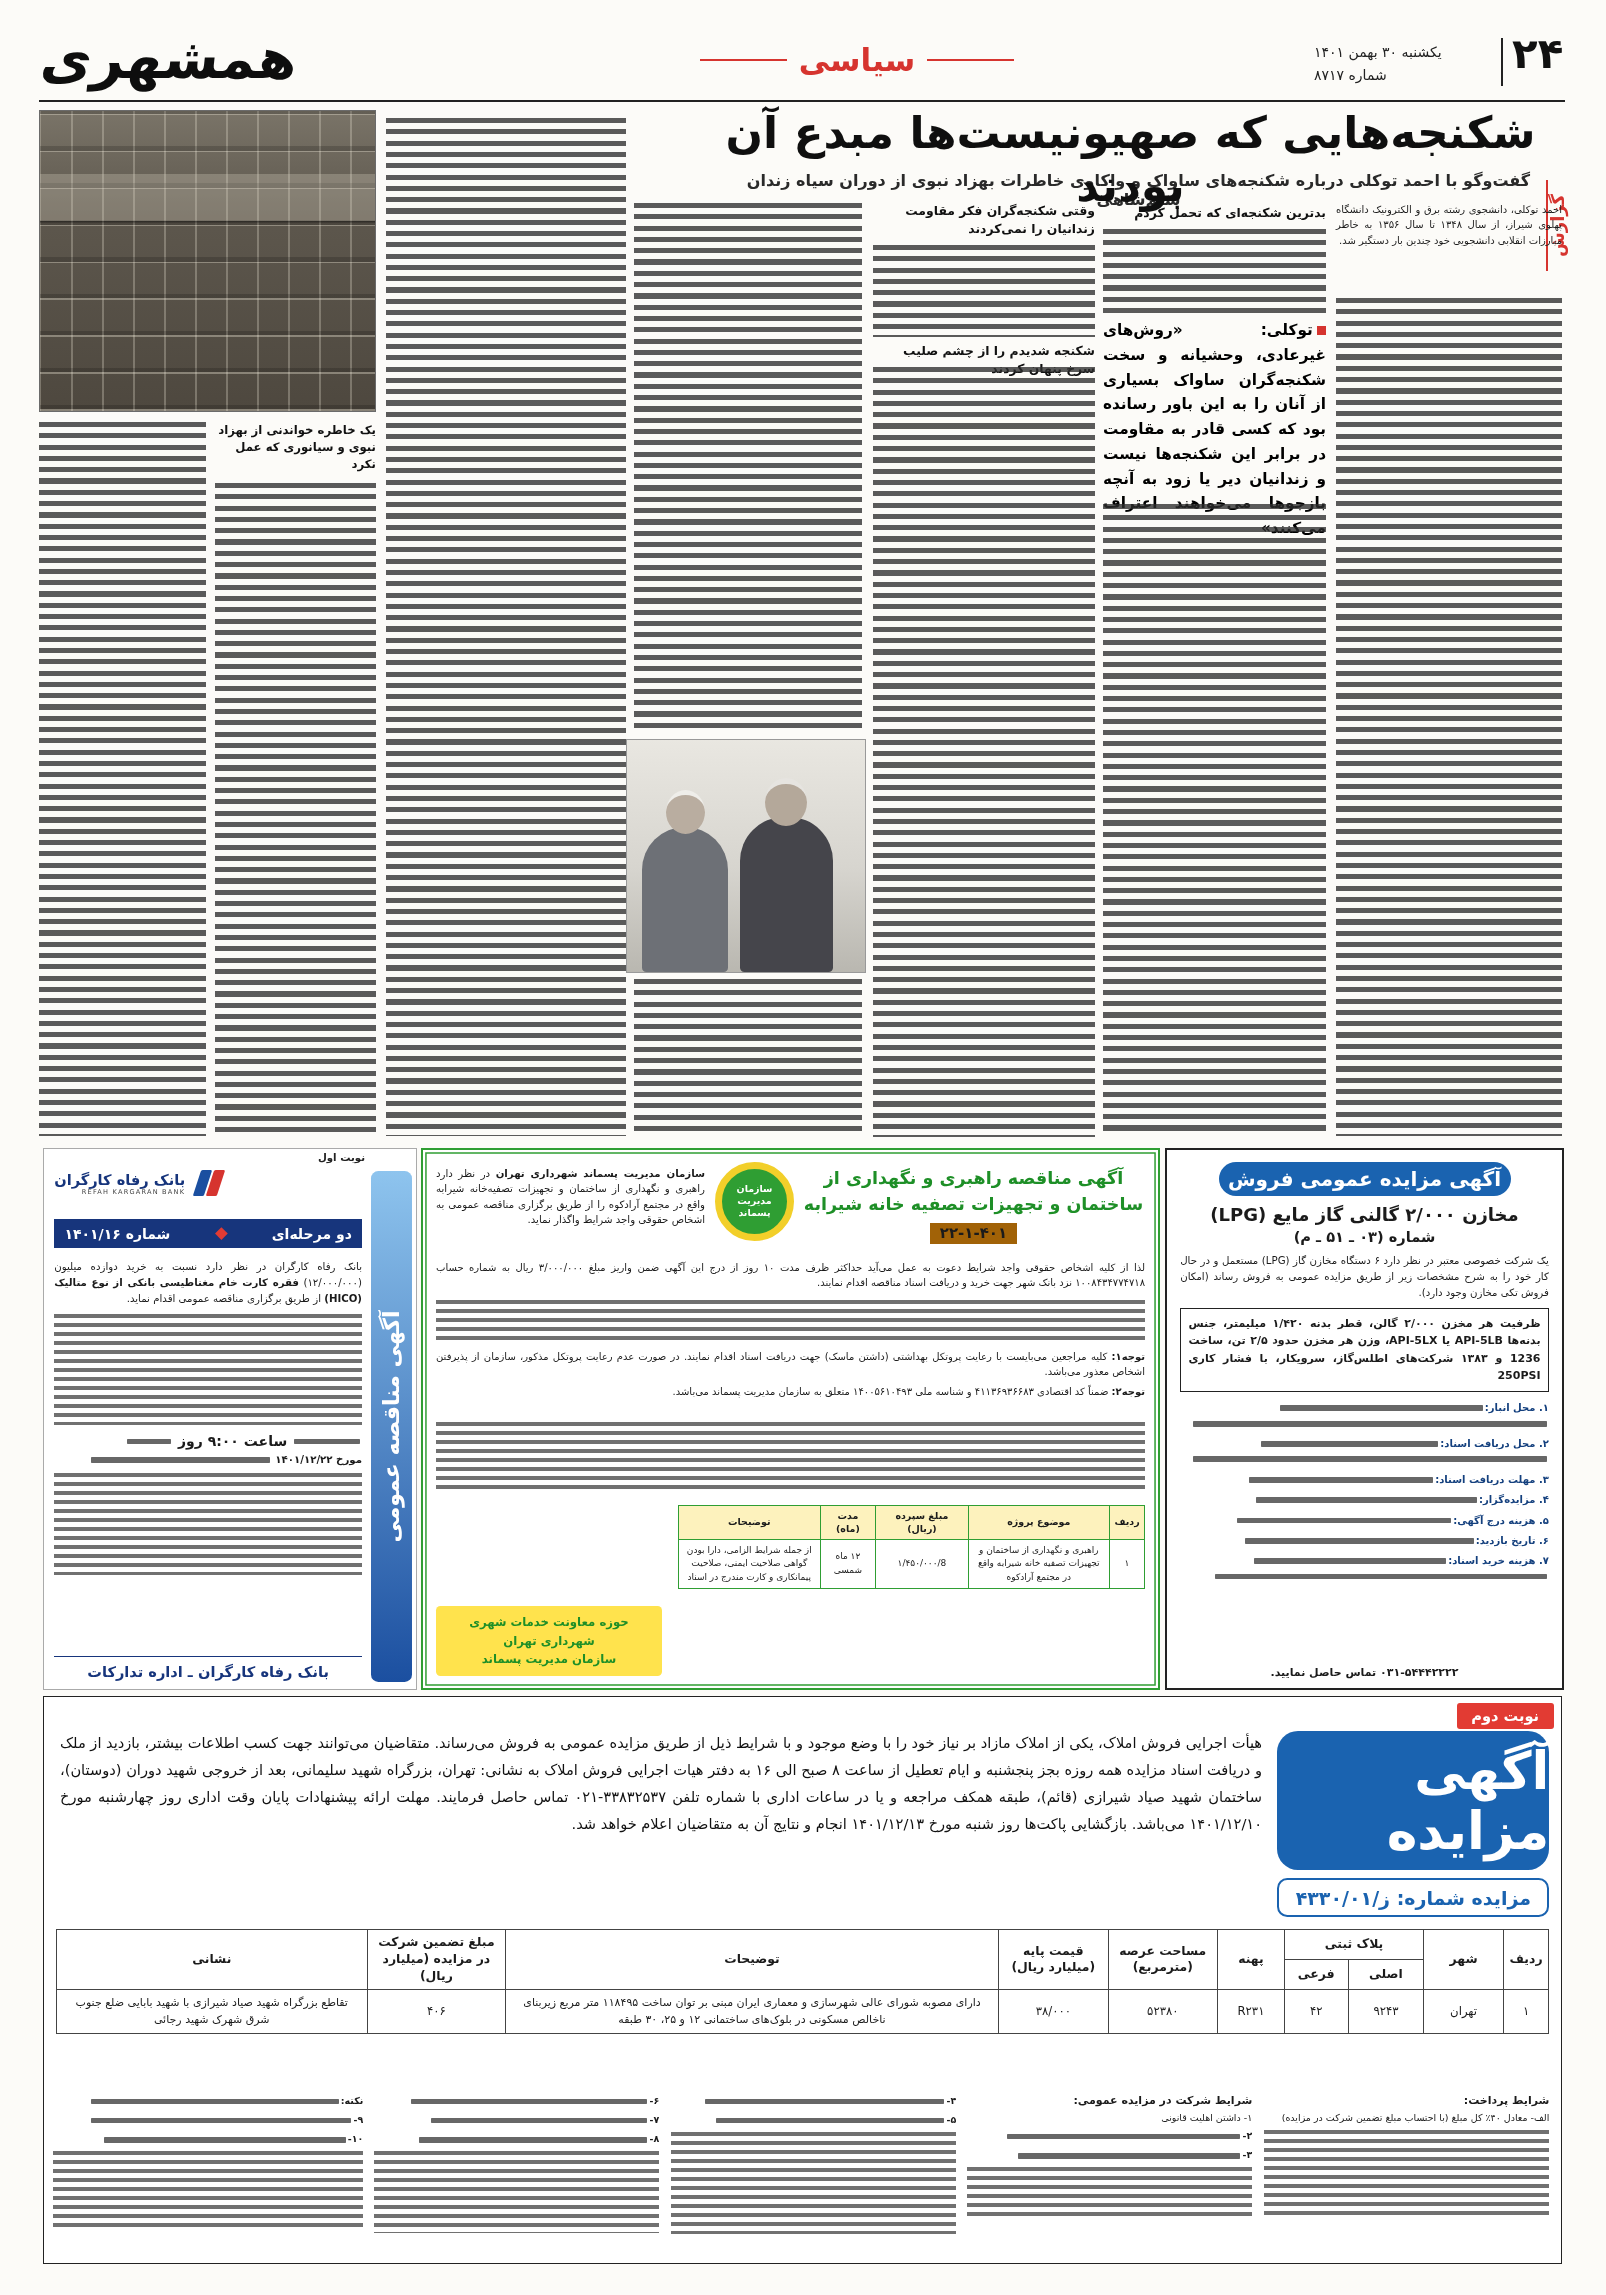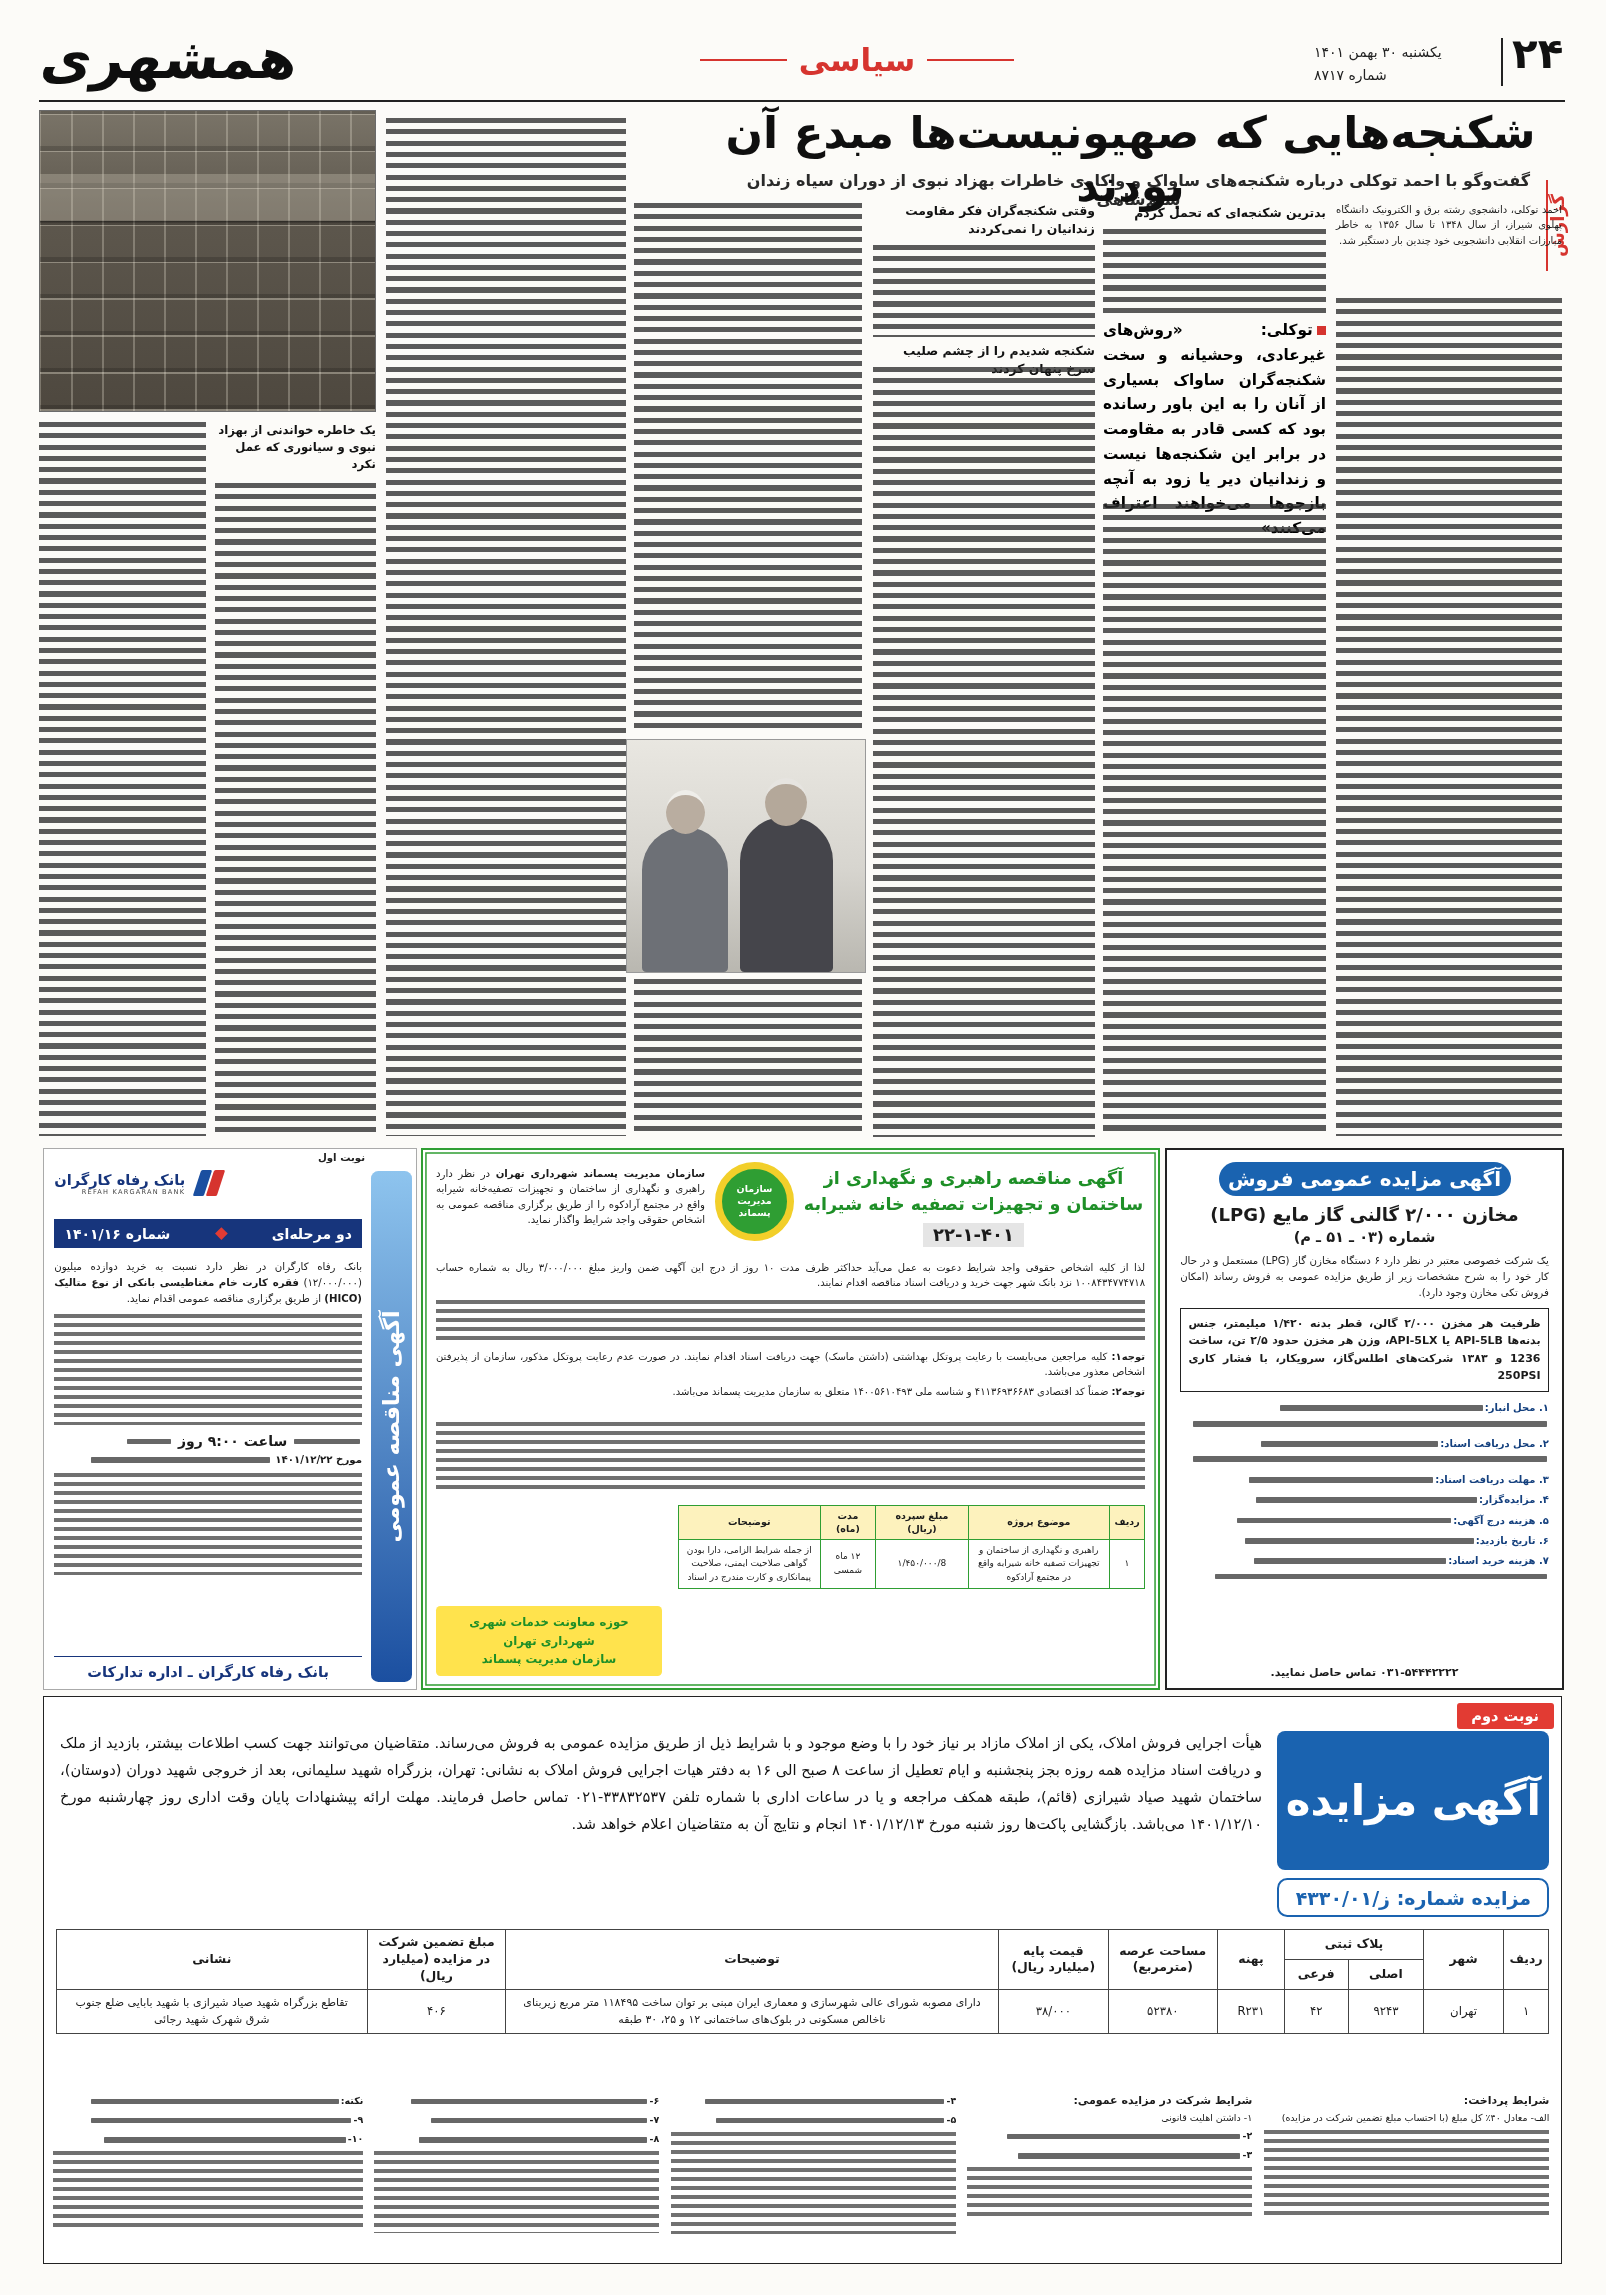--- a/index.html
+++ b/index.html
@@ -60,21 +60,21 @@
   .bank-name-en{font-size:6.6px;letter-spacing:1.2px;color:#444}
   .bank-bar{position:absolute;top:70px;left:10.2px;right:54px;height:29px;background:#17357c;color:#fff;display:flex;align-items:center;justify-content:space-between;padding:0 10.2px;font-weight:bold;font-size:14px}
   .diamond{width:8.8px;height:8.8px;background:#e23b33;transform:rotate(45deg)}
   .bank-body{position:absolute;top:110px;left:10.2px;right:54px}
   .bank-intro{font-size:10.2px;line-height:16px}
   .bank-footer{position:absolute;bottom:8.8px;left:10.2px;right:54px;text-align:center;color:#17357c;font-weight:bold;font-size:14.6px;border-top:1.5px solid #17357c;padding-top:5.8px}
 
   .green-ad{left:422px;top:1148px;width:739px;height:542px;border:2.9px solid #2f9e33;box-shadow:inset 0 0 0 2.2px #fff,inset 0 0 0 3.7px #2f9e33}
   .g-titlebox{position:absolute;top:14.6px;right:13px;width:343px;text-align:center}
   .g-title{color:#1e8f27;font-weight:bold;font-size:17.5px;line-height:1.5}
-  .g-num{display:inline-block;margin-top:5.8px;background:#e5e5e5;padding:1.5px 10.2px;font-weight:bold;font-size:18px;direction:ltr}
+  .g-num{display:inline-block;margin-top:5.8px;background:#a16207;padding:1.5px 10.2px;font-weight:bold;font-size:15px;direction:ltr}
   .glogo{position:absolute;top:11.7px;right:364px;width:79px;height:79px;border-radius:50%;background:#2f9e33;border:7.3px solid #f2cf2a;display:flex;align-items:center;justify-content:center;text-align:center;color:#fff;font-weight:bold;font-size:9.5px;line-height:1.3;padding:2.9px}
   .g-lead{position:absolute;top:16px;right:453px;left:13px;font-size:10.2px;line-height:15.3px;text-align:justify}
   .g-body2{position:absolute;top:111px;left:13px;right:13px;font-size:10px;line-height:14.6px;text-align:justify}
   .g-note{font-size:10px;line-height:14.6px;text-align:justify}
   .g-table{width:467px;border-collapse:collapse;direction:rtl}
   .g-table th,.g-table td{border:1.5px solid #2f9e33;padding:3.7px 4.4px;text-align:center;vertical-align:middle}
   .g-table th{background:#fdf2bd;font-size:9.5px;font-weight:bold;line-height:1.35}
   .g-table td{font-size:9px;line-height:1.5}
   .g-footer{position:absolute;left:13px;bottom:11.7px;width:226px;background:#ffe34d;border-radius:4.4px;padding:7.3px 5.8px;text-align:center;color:#1e8f27;font-weight:bold;font-size:11.7px;line-height:1.6}
 
@@ -86,21 +86,21 @@
   .lpg-body{margin-top:7.3px;font-size:10.2px;line-height:16px;text-align:justify}
   .lpg-specs{margin-top:7.3px;border:1.8px solid #222;padding:5.8px 7.3px;font-weight:bold;font-size:11px;line-height:17.5px;text-align:justify}
   .lpg-items{margin-top:8.8px;font-size:10px;line-height:15.3px}
   .lpg-item{margin-top:5.1px}
   .lpg-item b{color:#14407e}
   .lpg-footer{position:absolute;bottom:8.8px;left:0;right:0;text-align:center;font-weight:bold;font-size:11px}
 
   
   .auction-ad{left:44px;top:1696px;width:1519px;height:568px;border:1.5px solid #222;background:#fff}
   .a-round{position:absolute;top:5.8px;right:7.3px;background:#e23b33;color:#fff;font-weight:bold;font-size:14.6px;padding:4.4px 14.6px;border-radius:2.9px}
-  .a-bluebox{position:absolute;top:34px;right:11.7px;width:272px;height:139px;background:#1a63b0;border-radius:8px;display:flex;align-items:center;justify-content:center;color:#fff;font-weight:bold;font-size:42px}
+  .a-bluebox{position:absolute;top:34px;right:11.7px;width:272px;height:139px;background:#1a63b0;border-radius:21px;display:flex;align-items:center;justify-content:center;color:#fff;font-weight:bold;font-size:52px}
   .a-pill{position:absolute;top:181px;right:11.7px;width:272px;height:39px;border:2.6px solid #1a63b0;border-radius:10.2px;display:flex;align-items:center;justify-content:center;color:#1a63b0;font-weight:bold;font-size:19px;background:#fff}
   .a-para{position:absolute;top:32px;right:299px;left:16px;font-size:14.6px;line-height:27px;text-align:justify;color:#111}
   .a-tablewrap{position:absolute;top:232px;left:11.7px;right:11.7px}
   .atable{width:100%;border-collapse:collapse;direction:rtl}
   .atable th,.atable td{border:1.5px solid #444;padding:4.4px 5.8px;text-align:center;vertical-align:middle}
   .atable th{font-size:12.4px;font-weight:bold;line-height:1.35}
   .atable td{font-size:11.7px;line-height:1.55}
   .cell-sm{font-size:11px !important}
   .a-strip{position:absolute;top:397px;left:11.7px;right:11.7px;bottom:8.8px}
   .cond-col{position:absolute;top:0;bottom:0}

